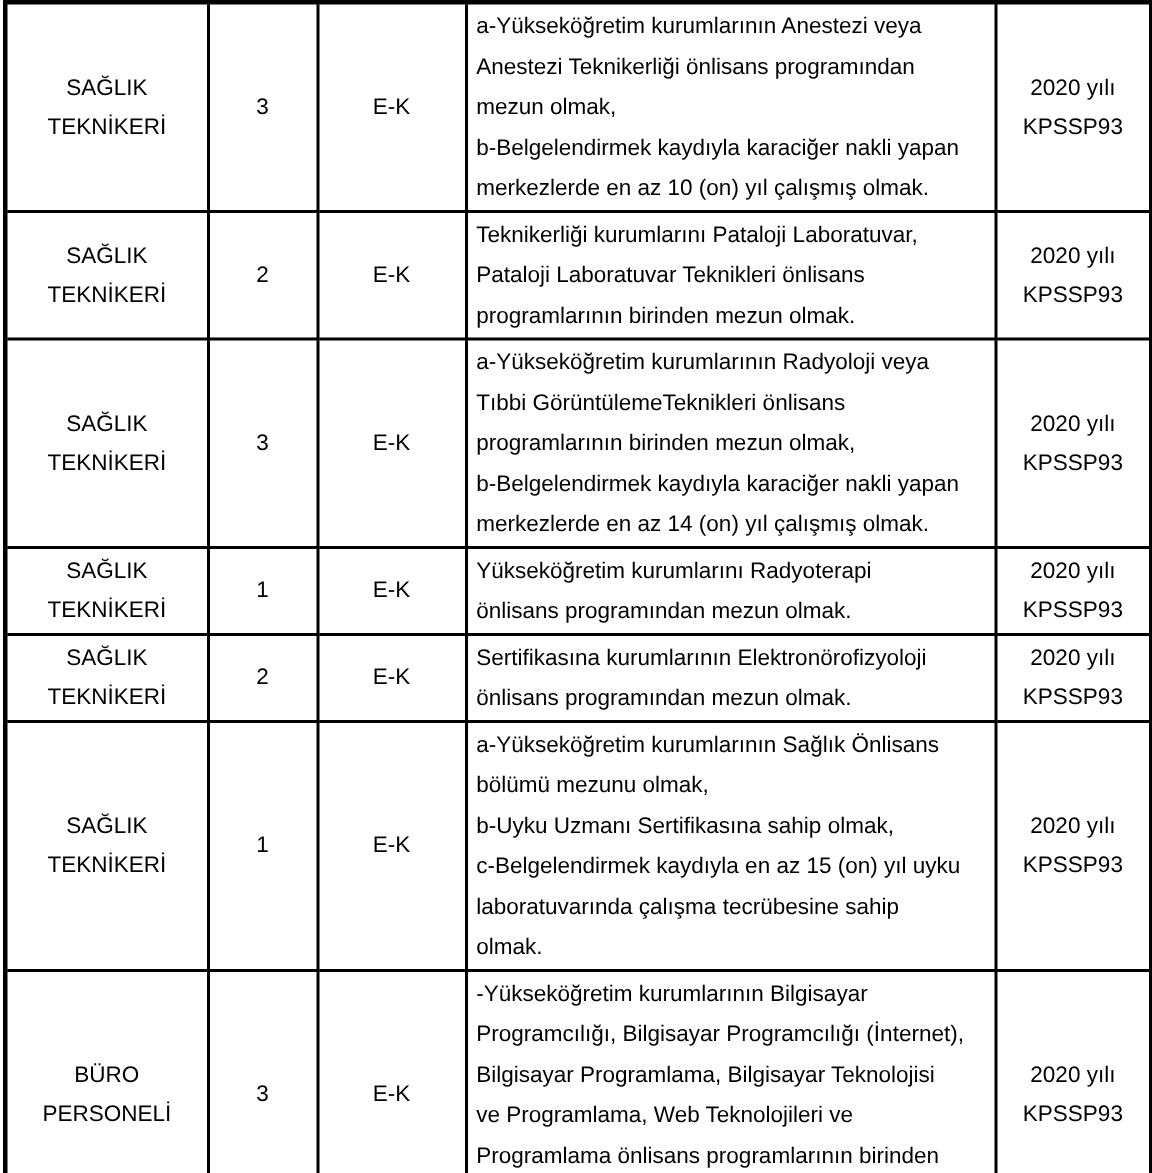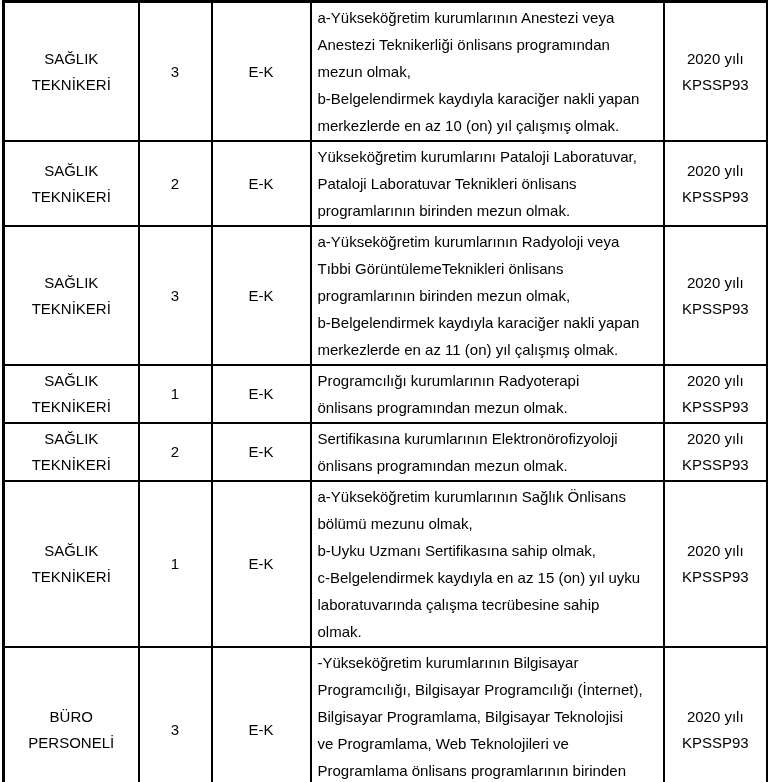--- a/index.html
+++ b/index.html
@@ -71,45 +71,45 @@
 b-Belgelendirmek kaydıyla karaciğer nakli yapan
 merkezlerde en az 10 (on) yıl çalışmış olmak.</td>
       <td class="cell-center">2020 yılı
 KPSSP93</td>
     </tr>
     <tr class="r2">
       <td class="cell-center">SAĞLIK
 TEKNİKERİ</td>
       <td class="cell-center">2</td>
       <td class="cell-center">E-K</td>
-      <td class="cell-req">Yükseköğretim kurumlarını Pataloji Laboratuvar,
+      <td class="cell-req">Teknikerliği kurumlarını Pataloji Laboratuvar,
 Pataloji Laboratuvar Teknikleri önlisans
 programlarının birinden mezun olmak.</td>
       <td class="cell-center">2020 yılı
 KPSSP93</td>
     </tr>
     <tr class="r3">
       <td class="cell-center">SAĞLIK
 TEKNİKERİ</td>
       <td class="cell-center">3</td>
       <td class="cell-center">E-K</td>
       <td class="cell-req">a-Yükseköğretim kurumlarının Radyoloji veya
 Tıbbi GörüntülemeTeknikleri önlisans
 programlarının birinden mezun olmak,
 b-Belgelendirmek kaydıyla karaciğer nakli yapan
-merkezlerde en az 11 (on) yıl çalışmış olmak.</td>
+merkezlerde en az 14 (on) yıl çalışmış olmak.</td>
       <td class="cell-center">2020 yılı
 KPSSP93</td>
     </tr>
     <tr class="r4">
       <td class="cell-center">SAĞLIK
 TEKNİKERİ</td>
       <td class="cell-center">1</td>
       <td class="cell-center">E-K</td>
-      <td class="cell-req">Programcılığı kurumlarının Radyoterapi
+      <td class="cell-req">Yükseköğretim kurumlarını Radyoterapi
 önlisans programından mezun olmak.</td>
       <td class="cell-center">2020 yılı
 KPSSP93</td>
     </tr>
     <tr class="r5">
       <td class="cell-center">SAĞLIK
 TEKNİKERİ</td>
       <td class="cell-center">2</td>
       <td class="cell-center">E-K</td>
       <td class="cell-req">Sertifikasına kurumlarının Elektronörofizyoloji

